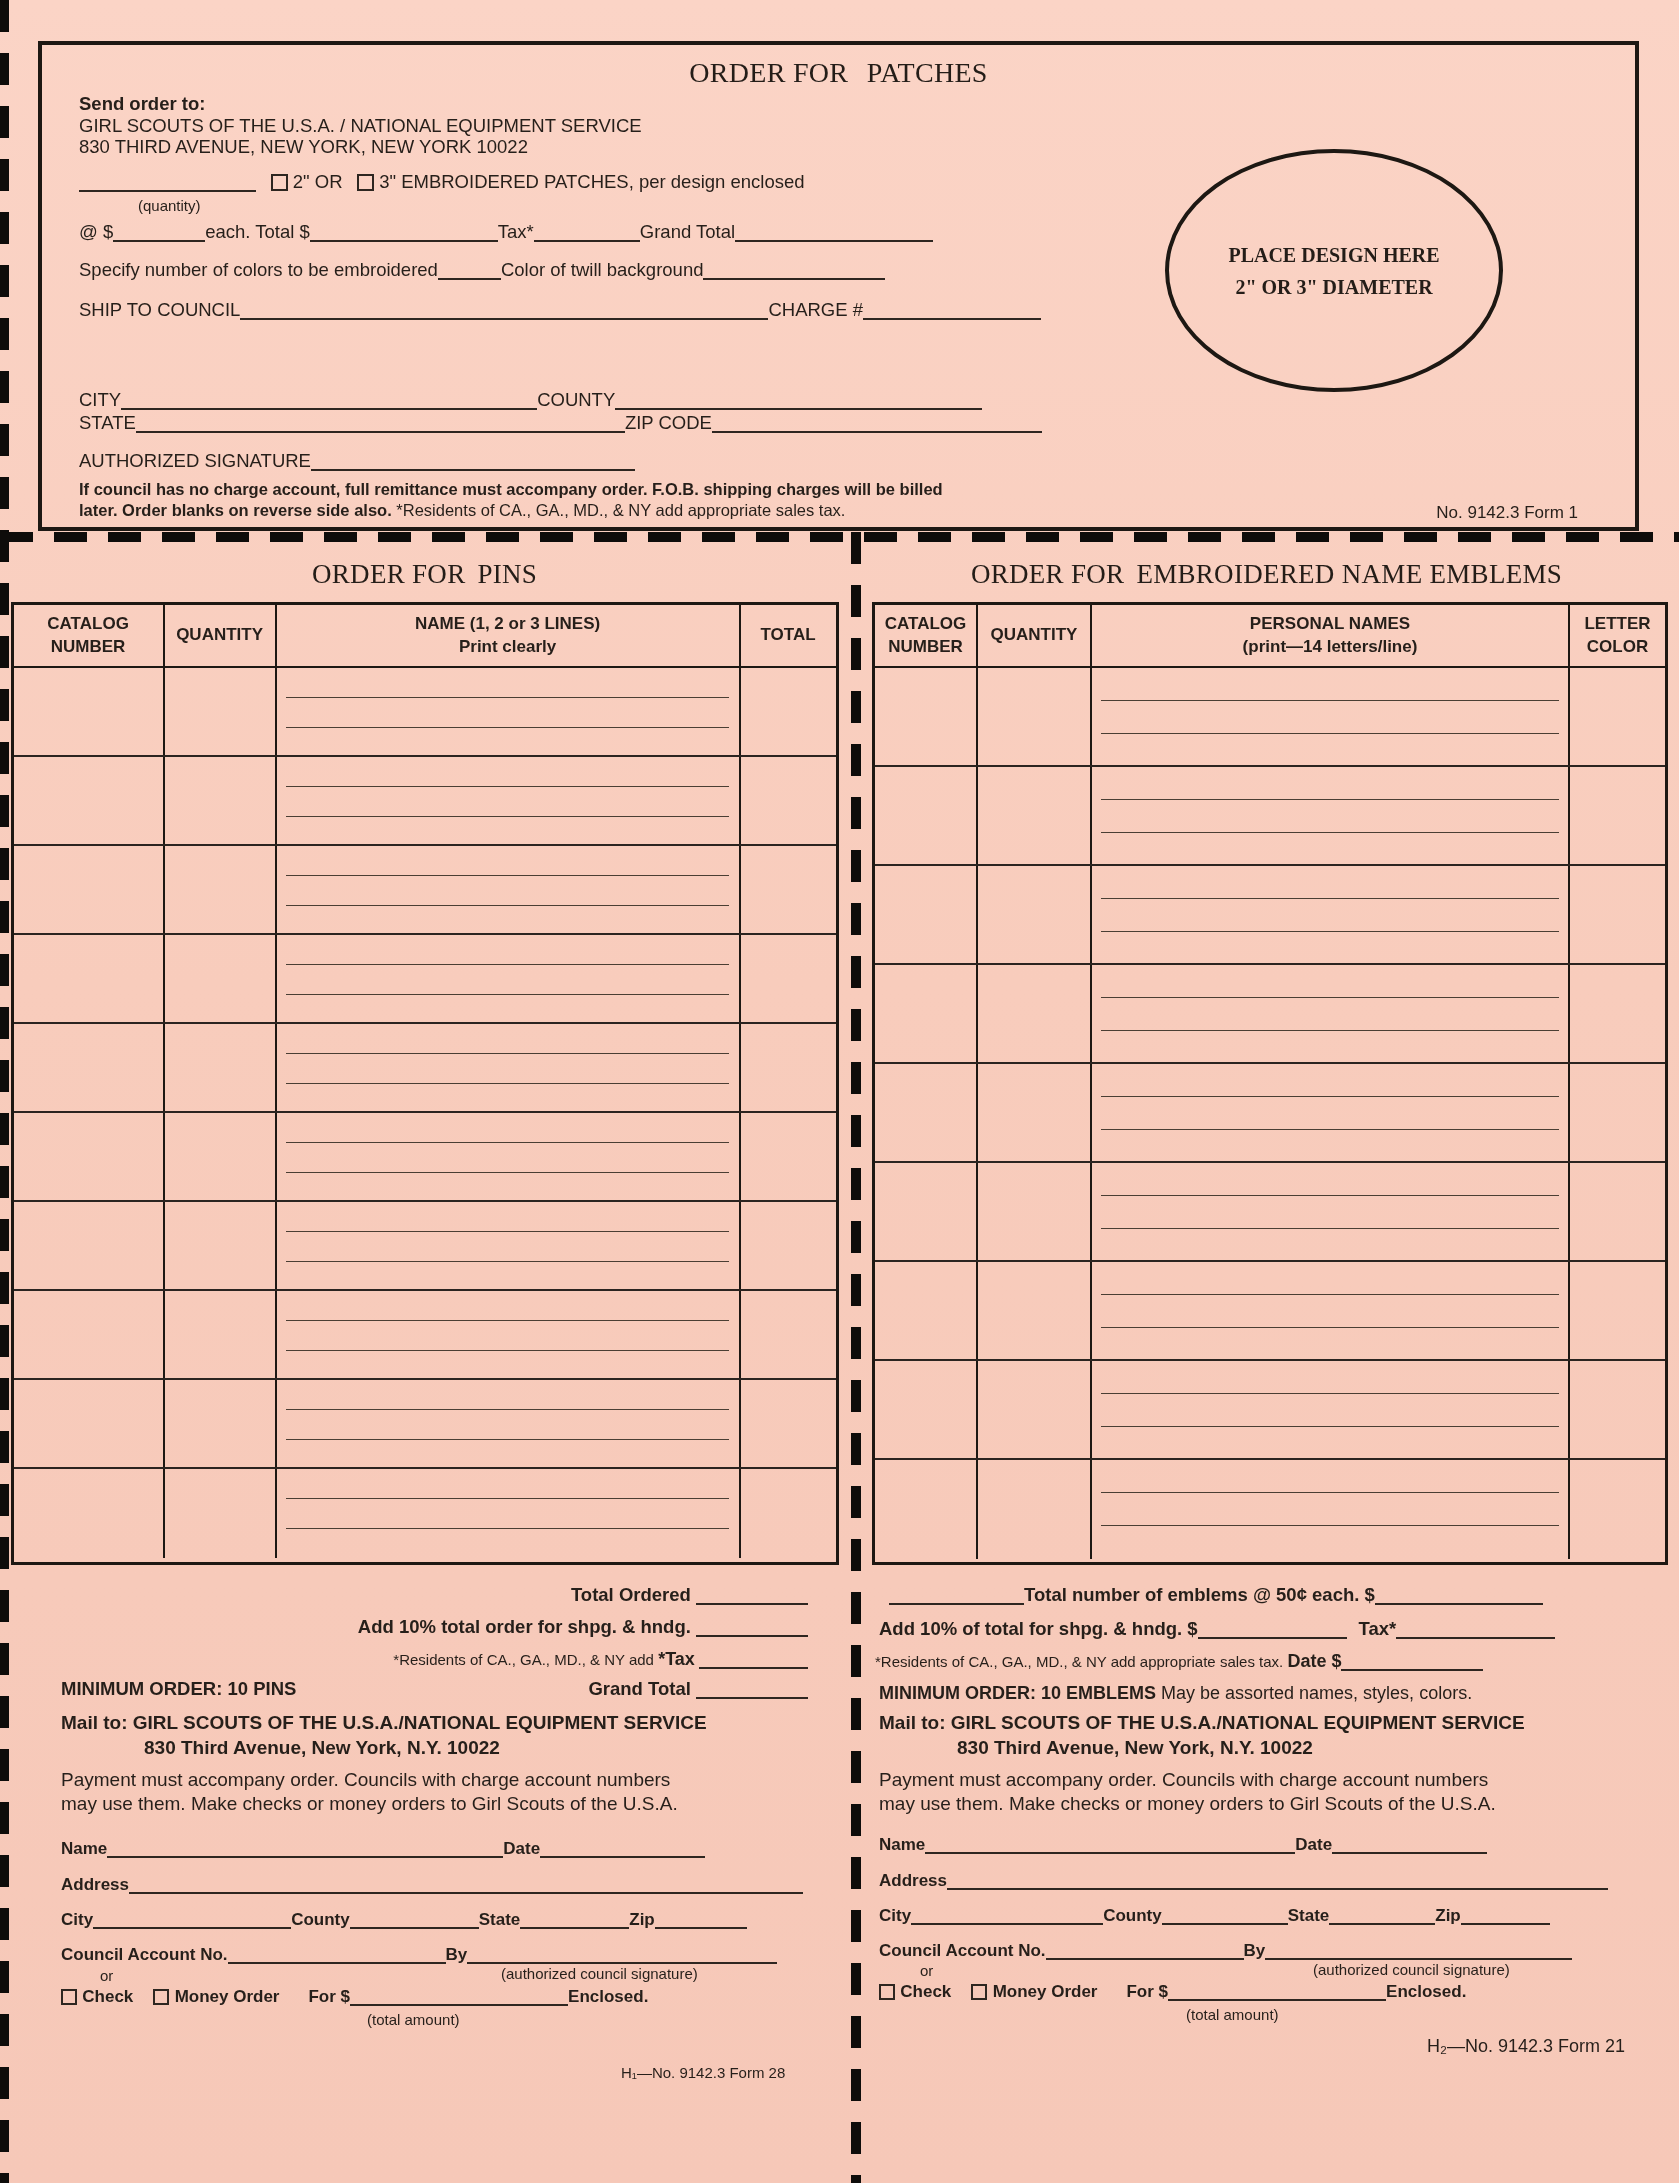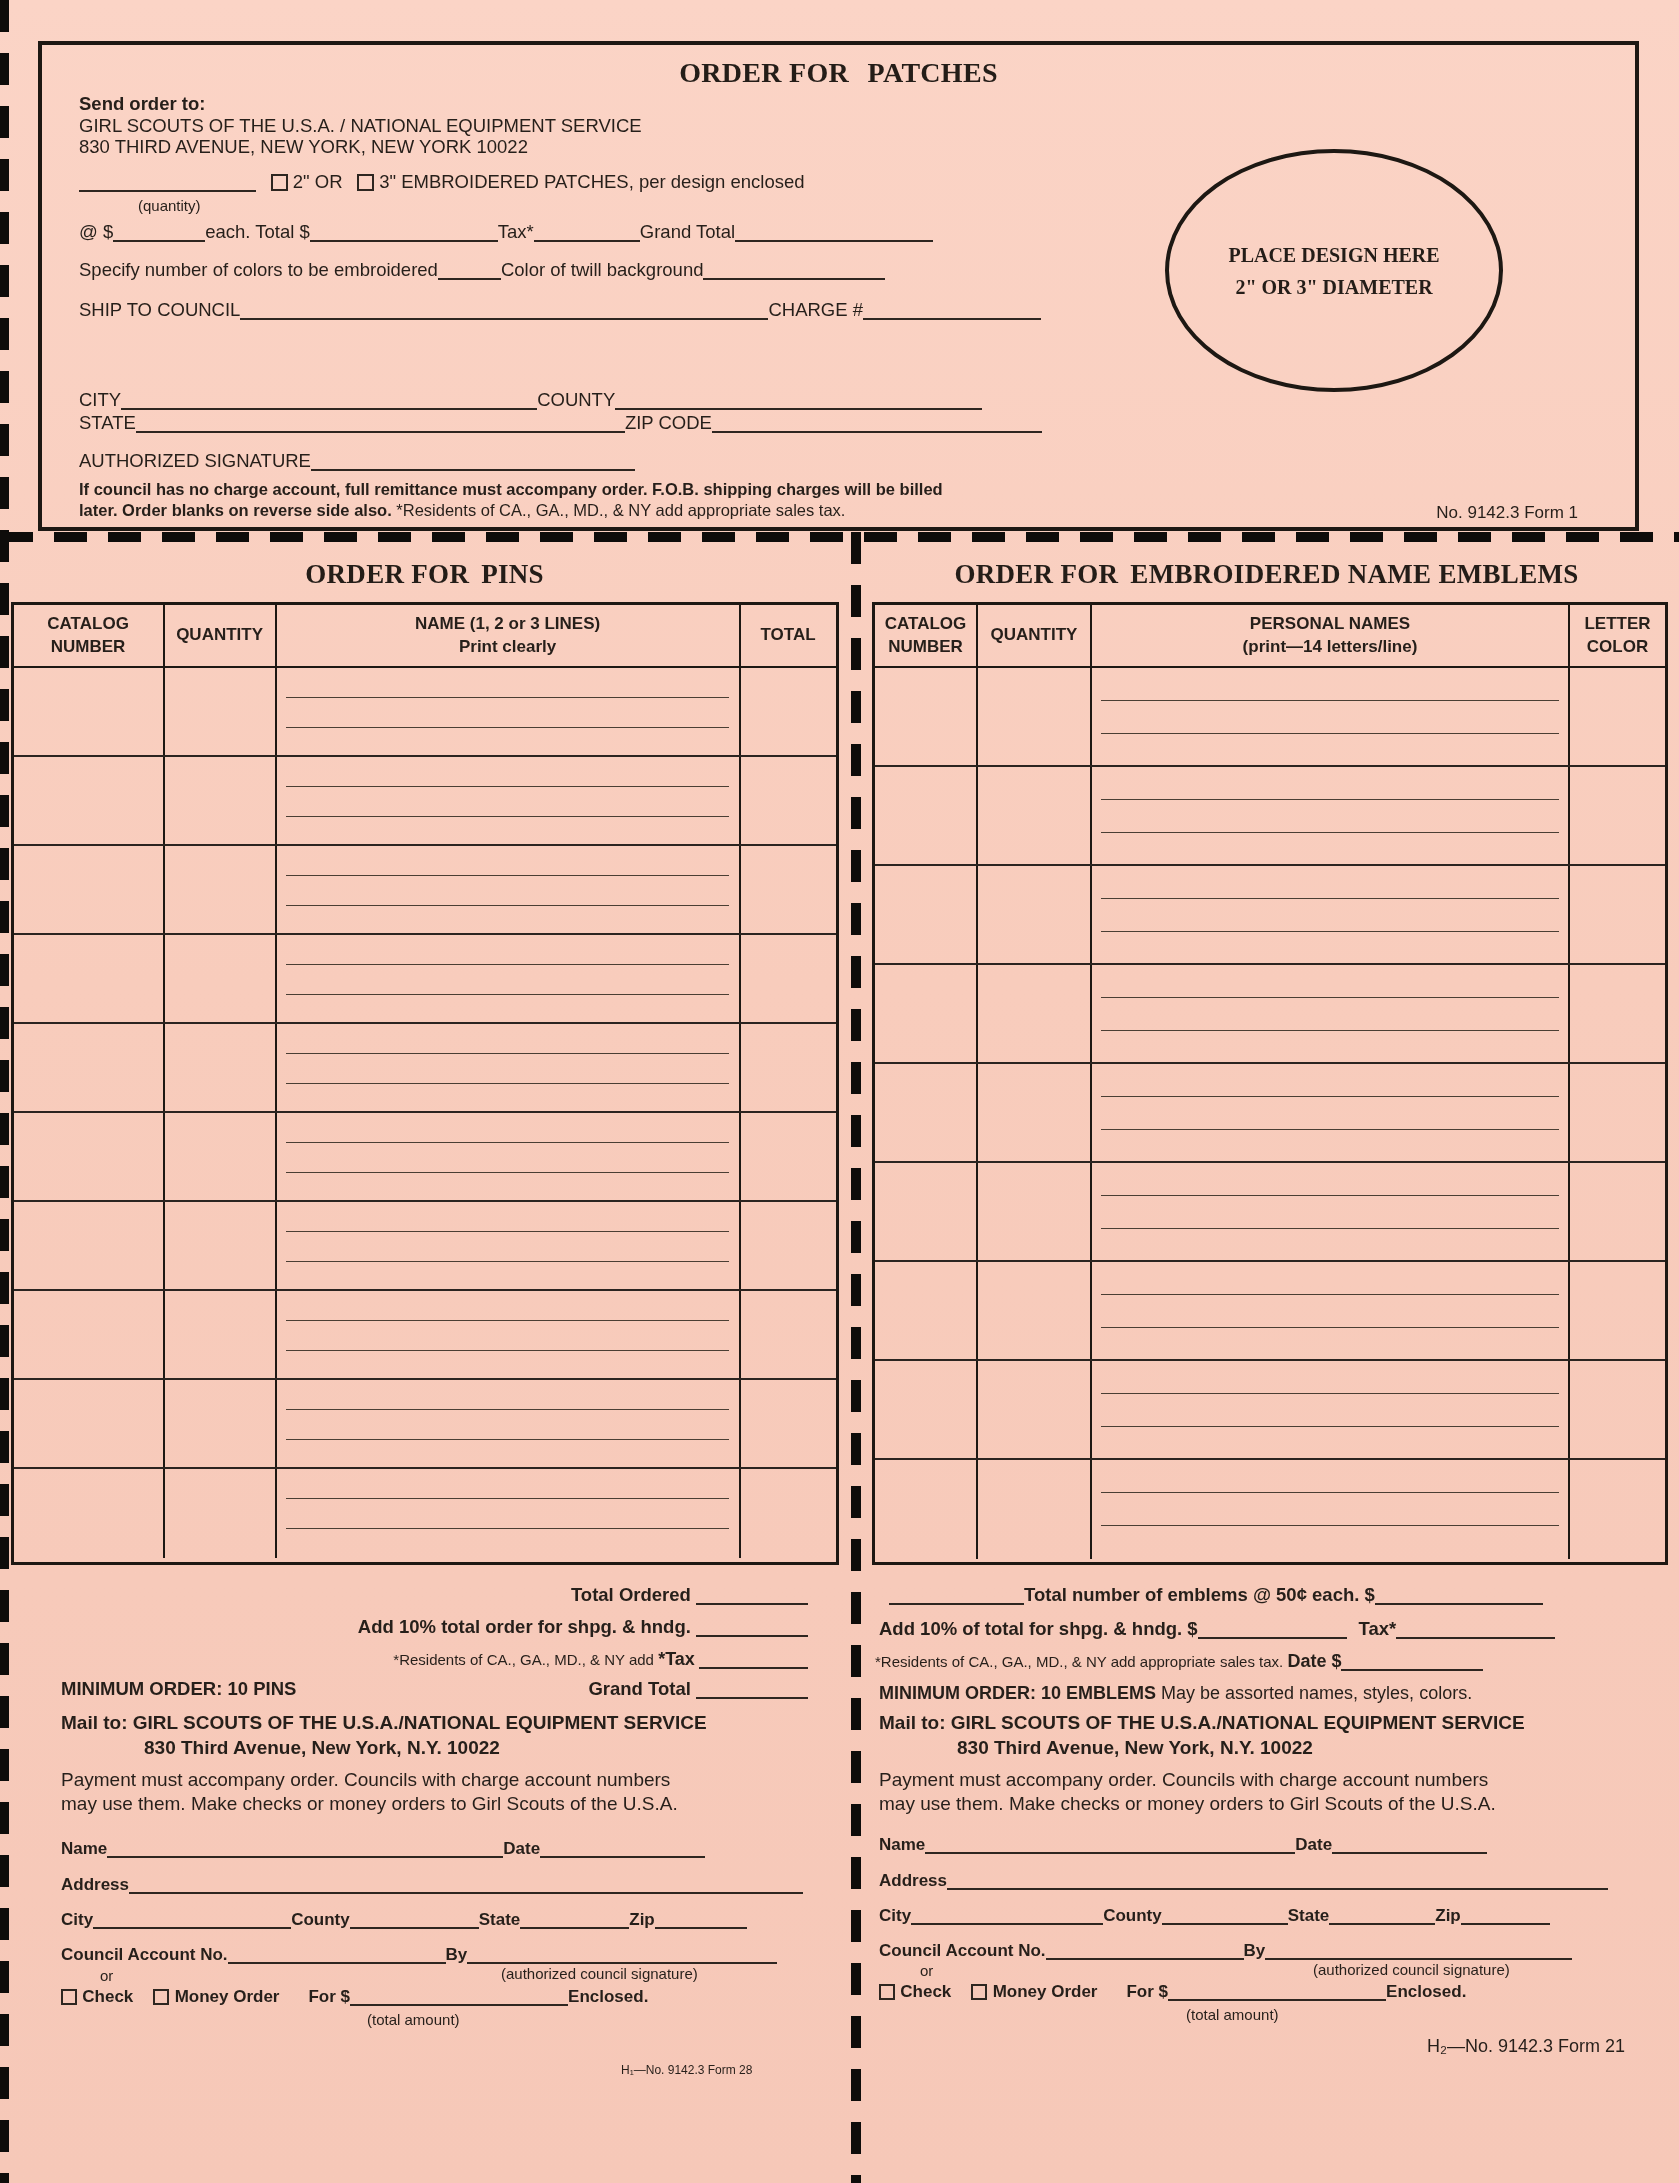--- a/index.html
+++ b/index.html
@@ -10,21 +10,21 @@
     font-family:"Liberation Sans","DejaVu Sans",sans-serif;
     color:#261f1a;
   }
   .ln { position:absolute; white-space:nowrap; font-size:18.5px; line-height:1.15; }
   .b  { font-weight:bold; }
   .sm { font-size:15px; }
   .bk { display:inline-block; border-bottom:2px solid #2e2620; height:18.5px; vertical-align:-4px; }
   .cb { display:inline-block; width:17px; height:17px; border:2px solid #2e2620; vertical-align:-2.6px; margin-right:5.3px; background:transparent; }
   .serif-title {
     position:absolute; text-align:center; font-family:"Liberation Serif","DejaVu Serif",serif;
-    font-weight:bold; font-size:28px; letter-spacing:0.3px; color:#241d18;
+    font-weight:normal; font-size:28px; letter-spacing:0.3px; color:#241d18;
   }
   .box  { position:absolute; border:4px solid #1d1813; }
   .oval {
     position:absolute; border:4px solid #1d1813; border-radius:50%;
     display:flex; flex-direction:column; align-items:center; justify-content:center;
     text-align:center; font-family:"Liberation Serif","DejaVu Serif",serif;
     font-weight:bold; font-size:20px; line-height:1.6; color:#241d18;
   }
   .dash-h { position:absolute; background:repeating-linear-gradient(90deg,#0e0c0a 0 33px,transparent 33px 54px); }
   .dash-v { position:absolute; background:repeating-linear-gradient(180deg,#0e0c0a 0 32px,transparent 32px 53px); }
@@ -239,21 +239,21 @@
 </div>
 <div class="ln b" style="left:61px;top:1945px;font-size:17px;">
   <span>Council Account No.</span><span class="bk" style="width:218px;"></span><span>By</span><span class="bk" style="width:310px;"></span>
 </div>
 <div class="ln" style="left:100px;top:1967px;font-size:15px;">or</div>
 <div class="ln" style="left:501px;top:1965px;font-size:15px;">(authorized council signature)</div>
 <div class="ln b" style="left:61px;top:1987px;font-size:17px;">
   <span class="cb" style="width:16px;height:16px;"></span><span>Check</span><span class="cb" style="width:16px;height:16px;margin-left:20px;"></span><span>Money Order</span><span style="margin-left:29px;">For $</span><span class="bk" style="width:218px;"></span><span>Enclosed.</span>
 </div>
 <div class="ln" style="left:367px;top:2011px;font-size:15px;">(total amount)</div>
-<div class="ln" style="left:621px;top:2064px;font-size:12px;">H₁—No. 9142.3 Form 28</div>
+<div class="ln" style="left:621px;top:2064px;font-size:15px;">H₁—No. 9142.3 Form 28</div>
 
 <div class="serif-title" style="left:865px;top:559px;width:803px;font-size:27px;">
   <span>ORDER FOR</span><span style="margin-left:12px;">EMBROIDERED NAME EMBLEMS</span>
 </div>
 
 <div class="otable" style="left:872px;top:602px;width:796px;height:963px;">
   <div class="trow thead" style="grid-template-columns:103px 114px 478px 1fr;height:63px;">
     <div class="tcell th">CATALOG
 NUMBER</div>
     <div class="tcell th">QUANTITY</div>

